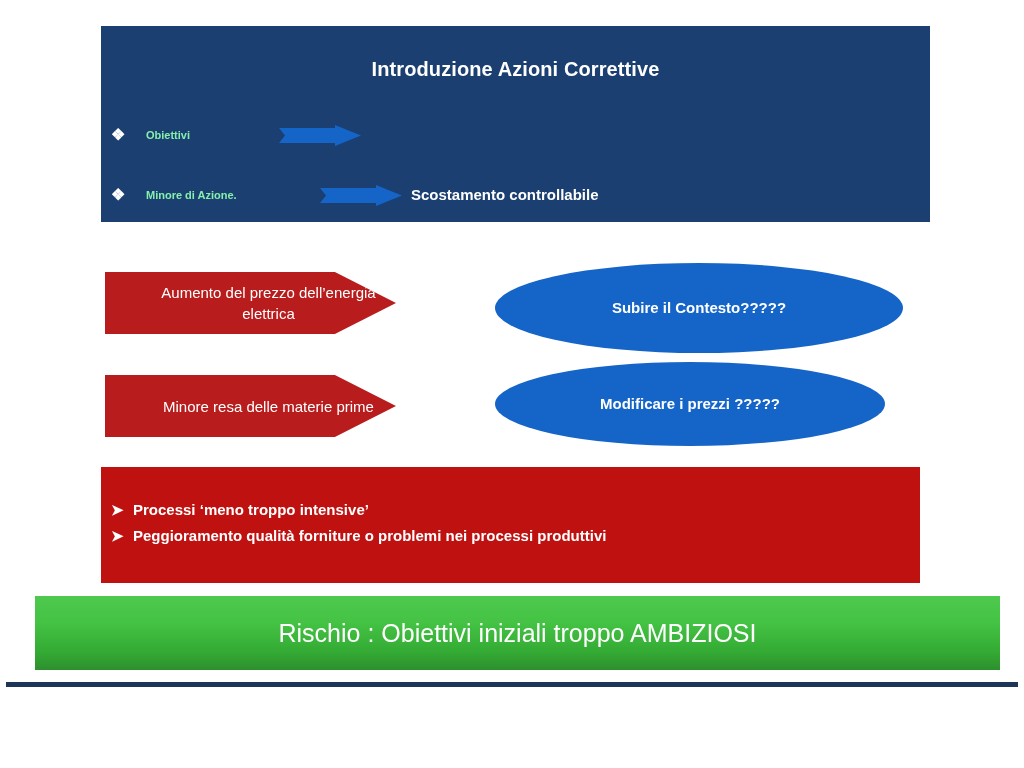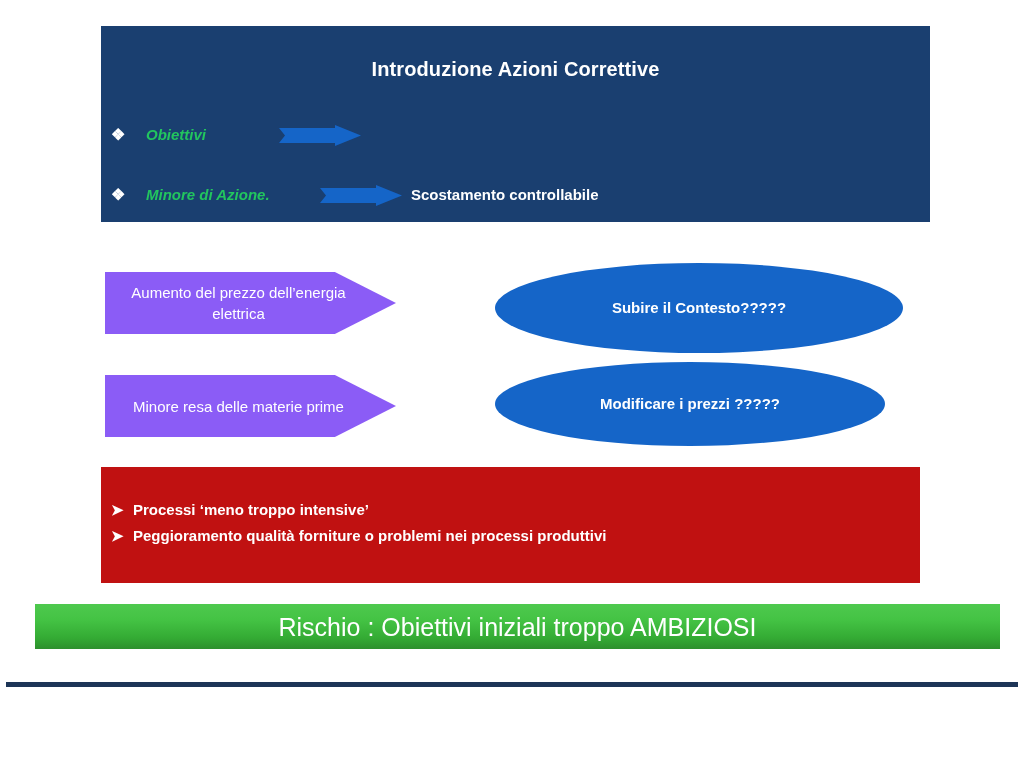--- a/index.html
+++ b/index.html
@@ -59,26 +59,25 @@
     color: #ffffff;
     font-size: 16px;
     line-height: 34px;
     font-weight: bold;
   }
   .hdr-row.row0 .hdr-bullet { left: 10px; }
   .hdr-row.row1 .hdr-bullet { left: 10px; }
 
   .hdr-left-text {
     position: absolute;
-    color: #22c55e;
-    font-size: 15px;
+    color: #86efac;
+    font-size: 11px;
     font-weight: bold;
     line-height: 34px;
     white-space: nowrap;
-    font-style: italic;
   }
   .hdr-row.row0 .hdr-left-text { left: 45px; }
   .hdr-row.row1 .hdr-left-text { left: 45px; }
 
   .hdr-arrow {
     position: absolute;
     top: 7px;
     width: 82px;
     height: 21px;
   }
@@ -92,25 +91,25 @@
     font-weight: bold;
     line-height: 34px;
     white-space: nowrap;
   }
   .hdr-row.row0 .hdr-right-text { left: 280px; }
   .hdr-row.row1 .hdr-right-text { left: 310px; }
 
   
   .penta {
     position: absolute;
-    background: #8b5cf6;
+    background: #b91c1c;
     clip-path: polygon(0% 0%, 79% 0%, 100% 50%, 79% 100%, 0% 100%);
     display: flex;
     align-items: center;
-    justify-content: flex-start;
+    justify-content: flex-end;
     box-sizing: border-box;
   }
   .penta-label {
     width: 255px;
     text-align: center;
     color: #ffffff;
     font-size: 15px;
     line-height: 21px;
     padding-left: 6px;
   }
@@ -169,26 +168,25 @@
     font-size: 15px;
     line-height: 26px;
   }
 
   
   .green-banner {
     position: absolute;
     left: 35px;
     top: 596px;
     width: 965px;
-    height: 45px;
+    height: 74px;
     background: linear-gradient(to bottom, #4ec94e 0%, #44c344 35%, #34ab34 75%, #2d8f2d 100%);
     display: flex;
     align-items: center;
     justify-content: center;
-    margin-top: 8px;
   }
   .green-text {
     color: #ffffff;
     font-size: 25px;
     line-height: 28px;
     text-align: center;
   }
 
   
   .bottom-rule {

